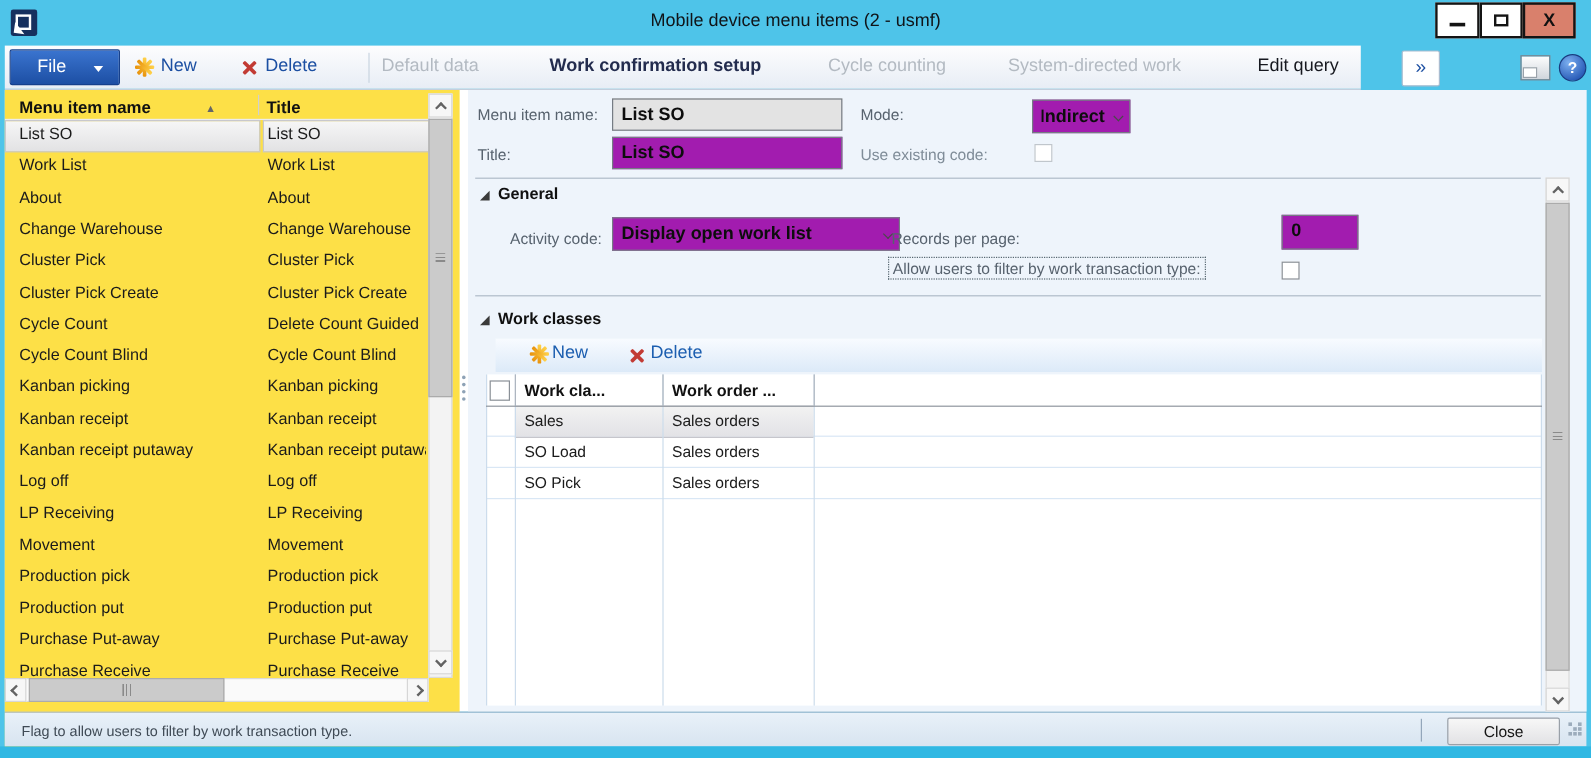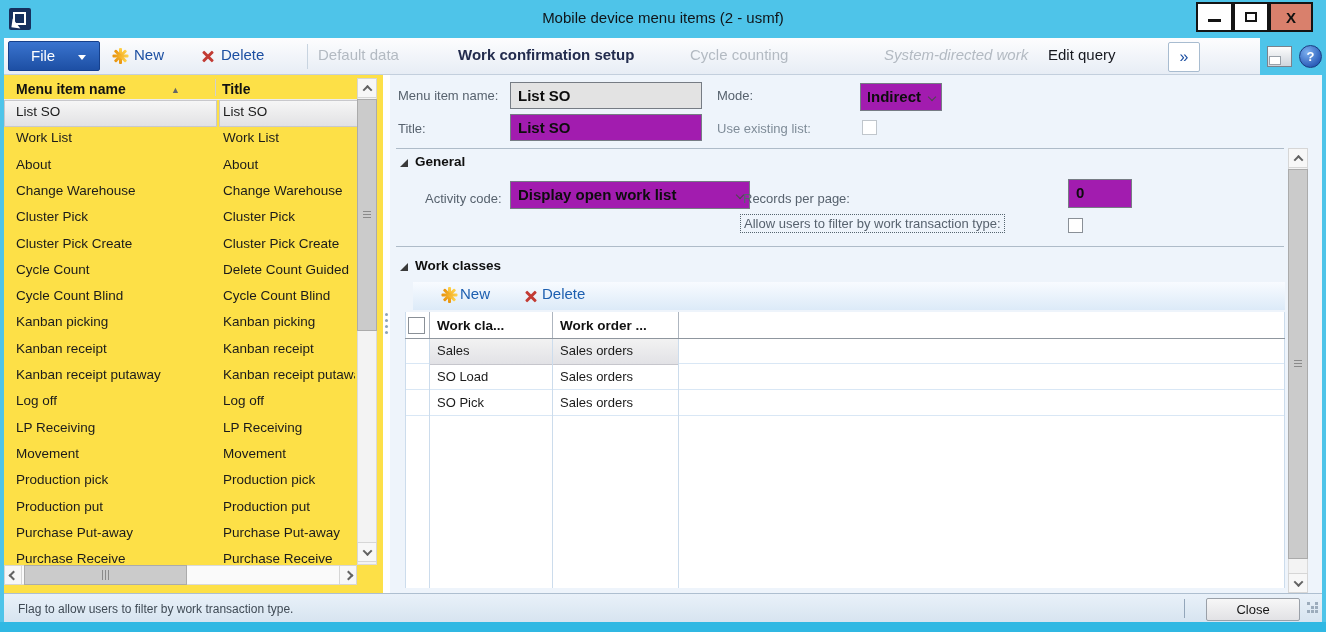--- a/index.html
+++ b/index.html
@@ -18,21 +18,21 @@
   #app-icon .wedge{position:absolute;left:3px;bottom:2px;width:0;height:0;border-left:9px solid #fff;border-top:9px solid transparent;transform:rotate(8deg);}
   #window-title{position:absolute;left:0;top:9px;width:100%;text-align:center;font-size:15px;color:#101418;}
   .winbtn{position:absolute;top:2px;height:30px;border:2px solid #141414;background:#fff;display:flex;align-items:center;justify-content:center;}
   #btn-min{left:1196px;width:37px;}
   #btn-max{left:1233px;width:36px;}
   #btn-close{left:1269px;width:44px;background:var(--close-button-bg);font-weight:bold;font-size:15px;color:#111;}
   #btn-min .bar{width:13px;height:3px;background:#141414;margin-top:6px;}
   #btn-max .box{width:12px;height:10px;border:2px solid #141414;}
 
   
-  #toolbar{position:absolute;left:4px;top:38px;width:1256px;height:37px;background:linear-gradient(#fdfdfe,#e7edf5);border-bottom:1px solid #c3cfdd;}
+  #toolbar{position:absolute;left:4px;top:38px;width:1130px;height:37px;background:linear-gradient(#fdfdfe,#e7edf5);border-bottom:1px solid #c3cfdd;}
   #file-button{position:absolute;left:4px;top:3px;width:92px;height:30px;background:linear-gradient(#3a74cf,#1d4fa4);border:1px solid #16408c;border-radius:2px;color:#fff;font-size:15px;}
   #file-button .lbl{position:absolute;left:22px;top:5px;}
   #file-button .caret{position:absolute;right:13px;top:13px;width:0;height:0;border-left:4px solid transparent;border-right:4px solid transparent;border-top:5px solid #fff;}
   .tb-link{position:absolute;top:8px;font-size:15px;color:var(--accent-blue);white-space:nowrap;}
   .tb-dark{color:var(--toolbar-dark-text);}
   .tb-darker{color:#16181f;}
   .tb-dis{color:var(--disabled-text);}
   #tb-sep{position:absolute;left:303px;top:6px;width:1px;height:25px;background:#c8d4e0;}
   .starburst{position:absolute;width:16px;height:16px;}
   .starburst i{position:absolute;left:7px;top:0;width:3px;height:16px;background:linear-gradient(#ffd24a,#e8920c);border-radius:1px;}
@@ -152,21 +152,21 @@
     <span class="tb-link" style="left:130px;">New</span>
     <span class="xmark" style="left:197px;top:11px;">
         <i></i>
         <i></i>
       </span>
     <span class="tb-link" style="left:217px;">Delete</span>
     <span id="tb-sep"></span>
     <span class="tb-link tb-dis" style="left:314px;">Default data</span>
     <span class="tb-link tb-dark" style="left:454px;font-weight:bold;">Work confirmation setup</span>
     <span class="tb-link tb-dis" style="left:686px;">Cycle counting</span>
-    <span class="tb-link tb-dis" style="left:880px;font-style:italic;">System-directed work</span>
+    <span class="tb-link tb-dis" style="left:836px;">System-directed work</span>
     <span class="tb-link tb-darker" style="left:1044px;">Edit query</span>
     <div id="overflow-button">»</div>
     <div id="layout-icon">
         <span class="pane"></span>
       </div>
     <div id="help-icon">?</div>
   </div>
 
   <div id="left-panel">
     <span class="lhead" style="left:12px;">Menu item name</span>
@@ -284,21 +284,21 @@
     <span class="flabel" style="left:327px;top:13px;">Mode:</span>
     <div class="fld combo" style="left:470px;top:8px;width:82px;height:28px;">
       <span class="txt clip">Indirect</span>
         <span class="arrow"></span>
     </div>
 
     <span class="flabel" style="left:8px;top:46px;">Title:</span>
     <div class="fld" style="left:120px;top:39px;width:192px;height:27px;">
         <span class="txt">List SO</span>
       </div>
-    <span class="flabel dis" style="left:327px;top:46px;">Use existing list:</span>
+    <span class="flabel dis" style="left:327px;top:46px;">Use existing code:</span>
     <span class="cbx dis" style="left:472px;top:45px;"></span>
 
     <span class="sep" style="left:6px;top:73px;width:888px;"></span>
 
     <span class="tri" style="left:10px;top:84px;"></span>
     <span class="sect" style="left:25px;top:79px;">General</span>
     <span class="flabel" style="left:35px;top:116px;">Activity code:</span>
     <div class="fld combo" style="left:120px;top:106px;width:240px;height:28px;">
       <span class="txt">Display open work list</span>
         <span class="arrow"></span>

